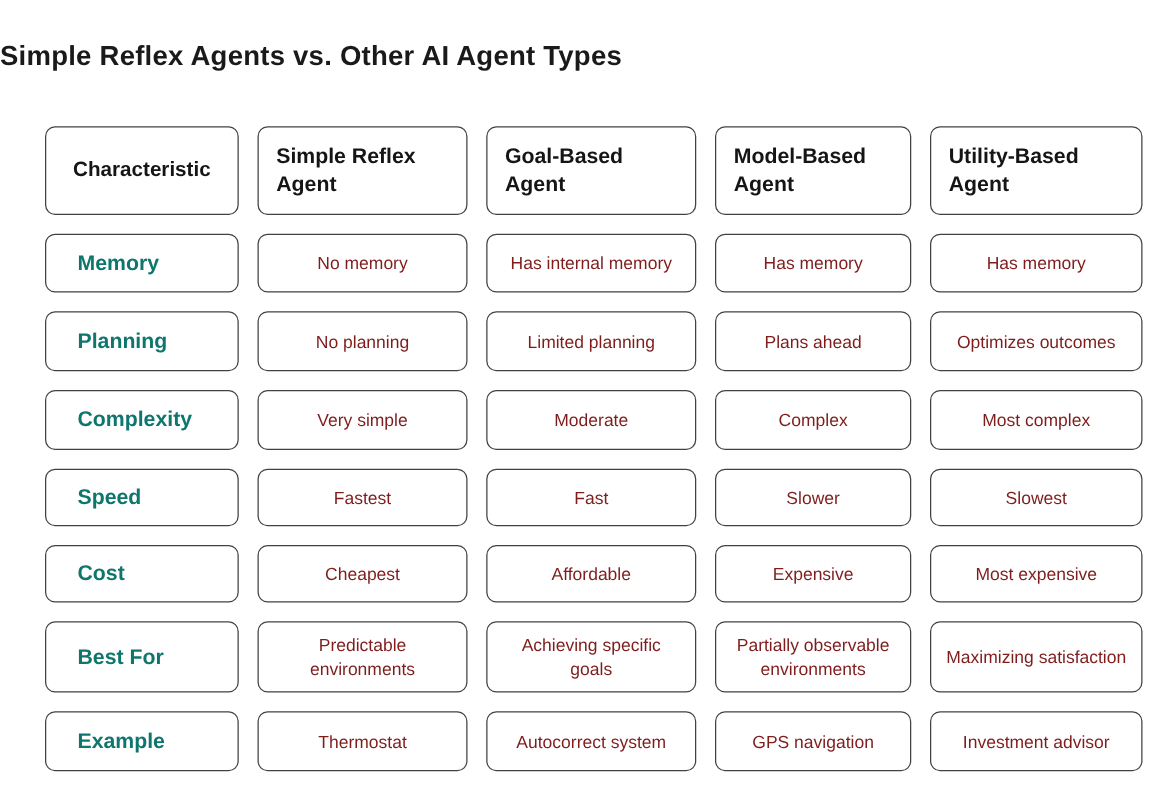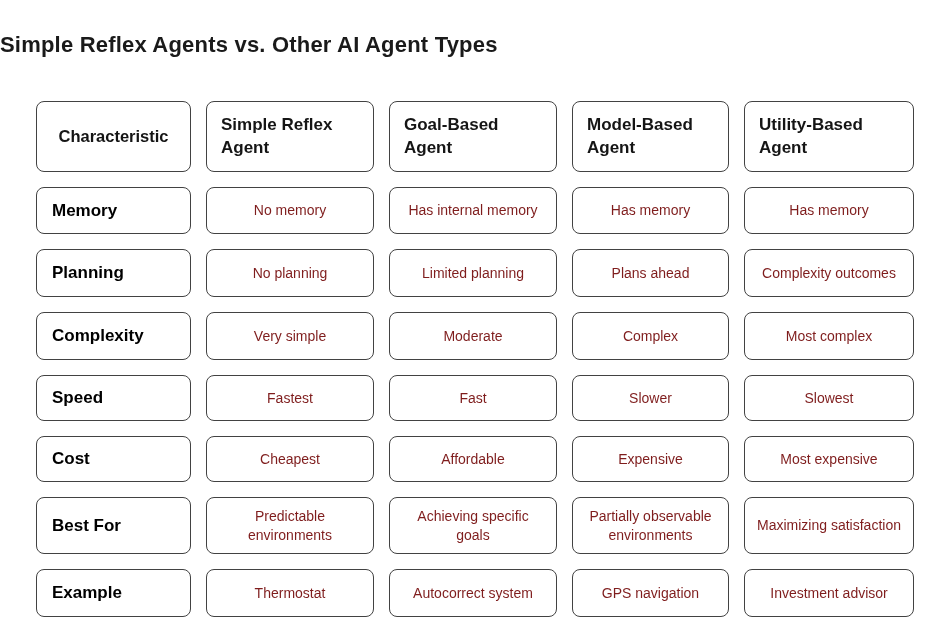--- a/index.html
+++ b/index.html
@@ -58,22 +58,22 @@
     font-size: 16.5px;
     justify-content: center;
     text-align: center;
     padding: 0 6px;
     color: #151515;
   }
   .cell.rowlabel {
     font-weight: 700;
     font-size: 17px;
     justify-content: flex-start;
-    padding-left: 15px;
-    color: #000000;
+    padding-left: 25px;
+    color: #0f766e;
   }
   .cell.value {
     font-size: 14px;
     font-weight: 400;
     color: #7f1d1d;
     text-align: center;
     line-height: 1.3;
     padding: 0 10px;
   }
 </style>
@@ -93,21 +93,21 @@
   <div class="cell rowlabel">Memory</div>
   <div class="cell value">No memory</div>
   <div class="cell value">Has internal memory</div>
   <div class="cell value">Has memory</div>
   <div class="cell value">Has memory</div>
 
   <div class="cell rowlabel">Planning</div>
   <div class="cell value">No planning</div>
   <div class="cell value">Limited planning</div>
   <div class="cell value">Plans ahead</div>
-  <div class="cell value">Complexity outcomes</div>
+  <div class="cell value">Optimizes outcomes</div>
 
   <div class="cell rowlabel">Complexity</div>
   <div class="cell value">Very simple</div>
   <div class="cell value">Moderate</div>
   <div class="cell value">Complex</div>
   <div class="cell value">Most complex</div>
 
   <div class="cell rowlabel">Speed</div>
   <div class="cell value">Fastest</div>
   <div class="cell value">Fast</div>

